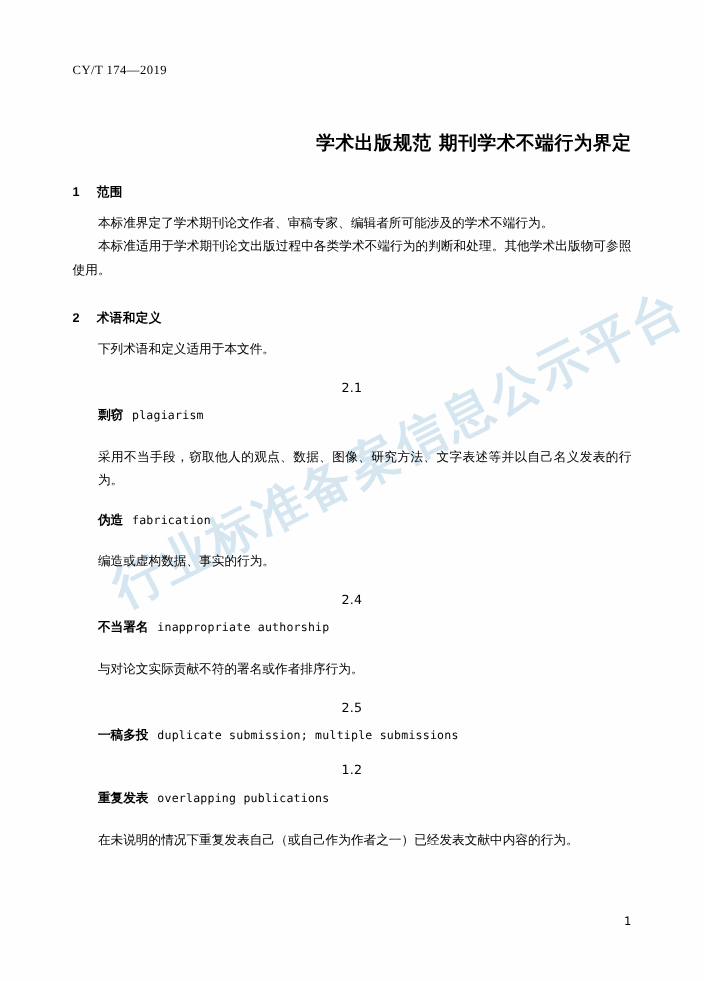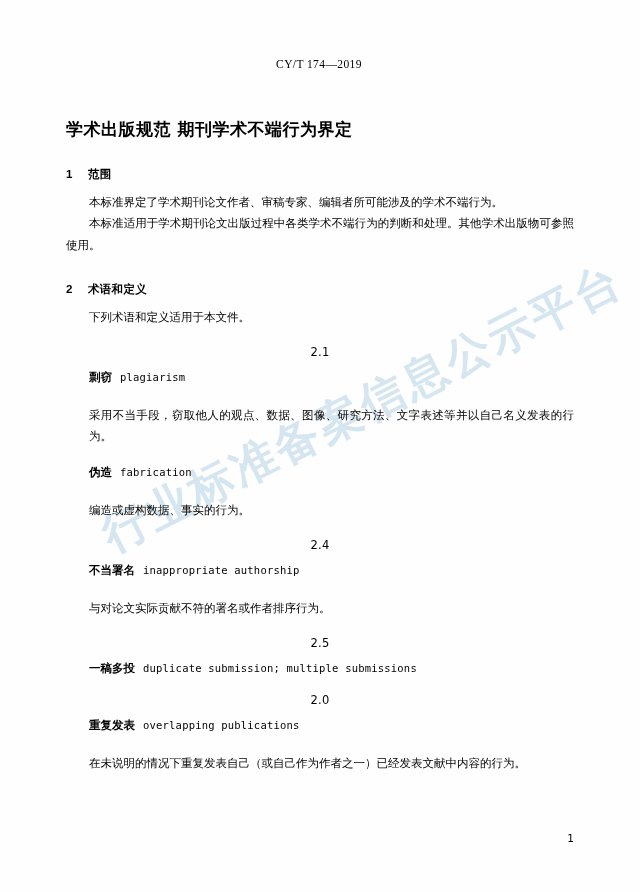--- a/index.html
+++ b/index.html
@@ -22,30 +22,30 @@
   .content {
     position: absolute;
     left: 0;
     top: 0;
     width: 640px;
     height: 892px;
     padding: 58px 66px 0 66px;
     box-sizing: border-box;
   }
   .std-code {
-    text-align: center;
+    text-align: left;
     font-size: 11.5px;
     letter-spacing: 0.4px;
     font-family: "Liberation Serif", "DejaVu Serif", serif;
     color: #000;
     margin: 0 0 0 0;
     padding-right: 2px;
   }
   .doc-title {
-    text-align: left;
+    text-align: right;
     font-size: 17px;
     font-weight: bold;
     letter-spacing: 0.5px;
     margin: 48px 0 0 0;
     font-family: "DejaVu Sans", "Liberation Sans", sans-serif;
   }
   .section {
     margin-top: 26px;
   }
   .section-head {
@@ -186,21 +186,21 @@
       </div>
 
       <div class="term">
         <div class="term-num">2.5</div>
         <div class="term-name">
           <span class="cn">一稿多投</span><span class="en">duplicate submission; multiple submissions</span>
         </div>
       </div>
 
       <div class="term">
-        <div class="term-num">2.0</div>
+        <div class="term-num">1.2</div>
         <div class="term-name">
           <span class="cn">重复发表</span><span class="en">overlapping publications</span>
         </div>
         <div class="term-def">在未说明的情况下重复发表自己（或自己作为作者之一）已经发表文献中内容的行为。</div>
       </div>
 
     </div>
 
   </div>
 

